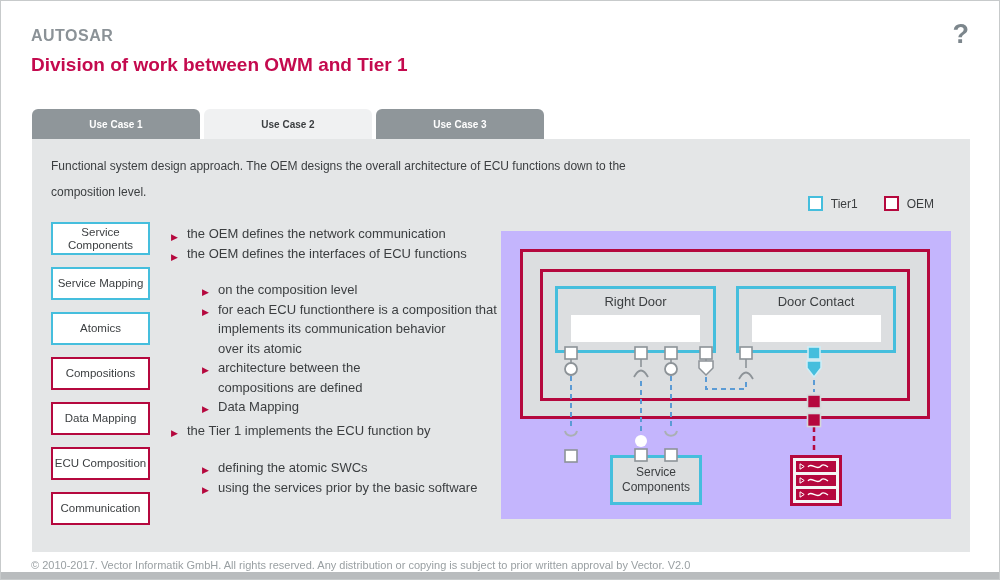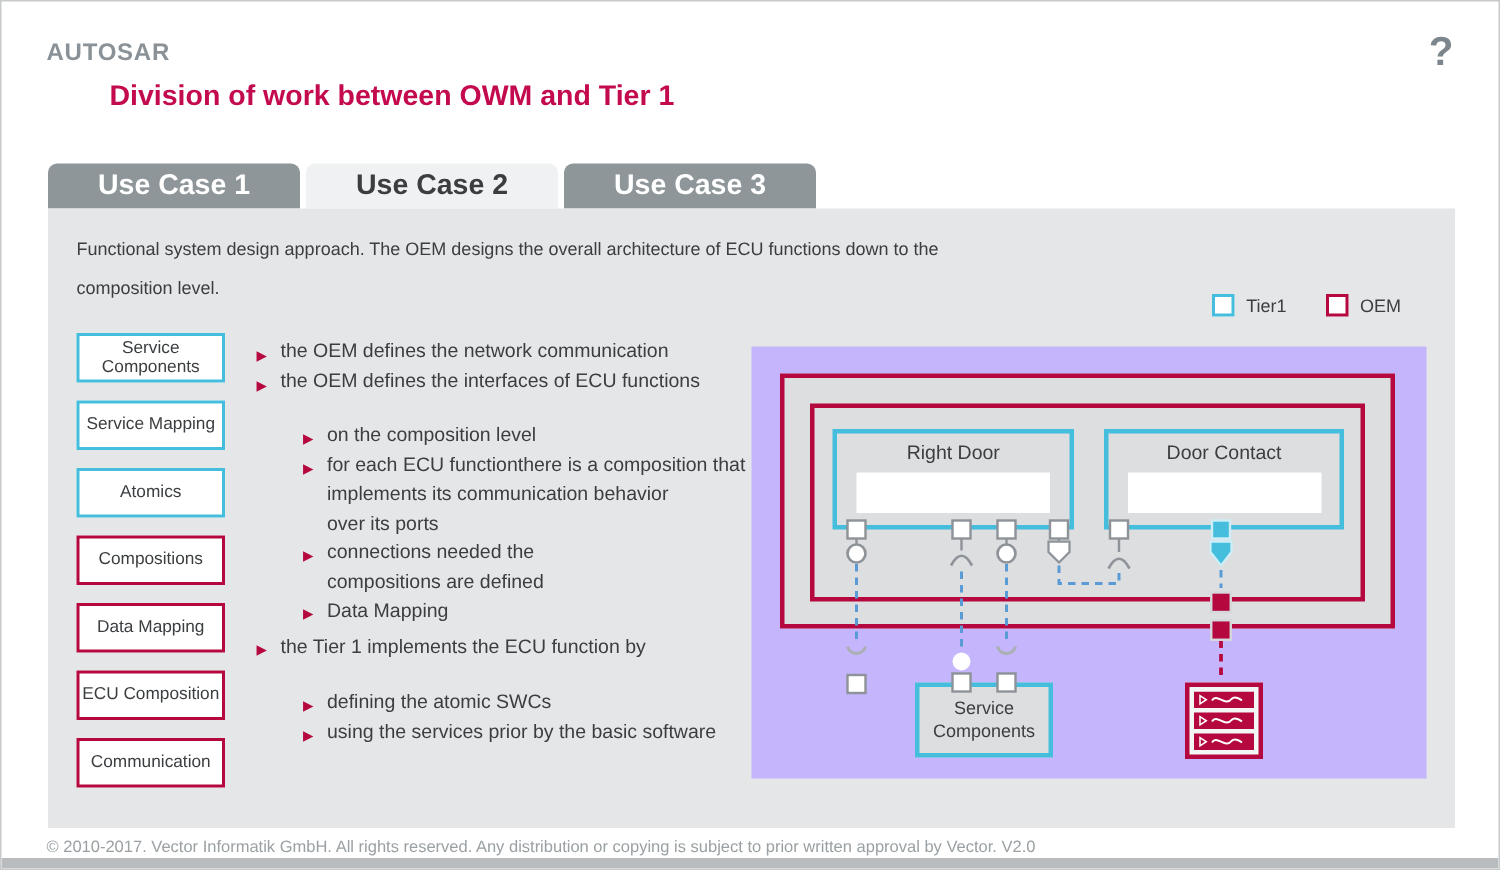--- a/index.html
+++ b/index.html
@@ -5,28 +5,28 @@
   * { margin:0; padding:0; box-sizing:border-box; }
   html,body { background:#fff; }
   body { font-family:"Liberation Sans", sans-serif; color:#3b3e40; }
   .page { position:relative; width:1000px; height:580px; background:#fff;
           border:1px solid #c7cacb; overflow:hidden; }
 
   
   .brand { position:absolute; left:30px; top:26px; font-size:16px; font-weight:bold;
            letter-spacing:.5px; color:#8b9297; }
   .title { position:absolute; left:30px; top:53px; font-size:19px; font-weight:bold;
-           color:#c40a4e;margin-left:42px; }
+           color:#c40a4e; }
   .help  { position:absolute; right:30px; top:20px; font-size:27px; font-weight:bold;
            color:#7c868c; cursor:pointer; line-height:1; }
 
   
   .tabs { position:absolute; left:31px; top:108px; display:flex; gap:4px; }
   .tab  { width:168px; height:30px; display:flex; align-items:center; justify-content:center;
-          font-size:19px; font-weight:bold; border-radius:6px 6px 0 0; cursor:pointer; }
+          font-size:10px; font-weight:bold; border-radius:6px 6px 0 0; cursor:pointer; }
   .tab.inactive { background:#8f969a; color:#fff; }
   .tab.active   { background:#f0f1f2; color:#3b3e40; }
 
   
   .panel { position:absolute; left:31px; top:138px; width:938px; height:413px;
            background:#e4e6e7; }
   .intro { position:absolute; left:19px; top:14px; width:600px; font-size:12px;
            line-height:26px; color:#3b3e40; }
 
   
@@ -134,22 +134,22 @@
         </div>
     </div>
 
     <div class="bullets">
       <div class="brow l1" style="line-height:20px;"><span class="tri">▶</span><span>the OEM defines the network communication</span></div>
       <div class="brow l1" style="line-height:20px;"><span class="tri">▶</span><span>the OEM defines the interfaces of ECU functions</span></div>
       <div class="sp16"></div>
       <div class="brow l2"><span class="tri">▶</span><span>on the composition level</span></div>
       <div class="brow l2"><span class="tri">▶</span><span>for each ECU functionthere is a composition that</span></div>
       <div class="brow l2"><span>implements its communication behavior</span></div>
-      <div class="brow l2"><span>over its ports</span></div>
-      <div class="brow l2"><span class="tri">▶</span><span>connections needed the</span></div>
+      <div class="brow l2"><span>over its atomic</span></div>
+      <div class="brow l2"><span class="tri">▶</span><span>architecture between the</span></div>
       <div class="brow l2"><span>compositions are defined</span></div>
       <div class="brow l2"><span class="tri">▶</span><span>Data Mapping</span></div>
       <div class="sp4"></div>
       <div class="brow l1"><span class="tri">▶</span><span>the Tier 1 implements the ECU function by</span></div>
       <div class="sp18"></div>
       <div class="brow l2"><span class="tri">▶</span><span>defining the atomic SWCs</span></div>
       <div class="brow l2"><span class="tri">▶</span><span>using the services prior by the basic software</span></div>
     </div>
 
     <div class="diagram">

